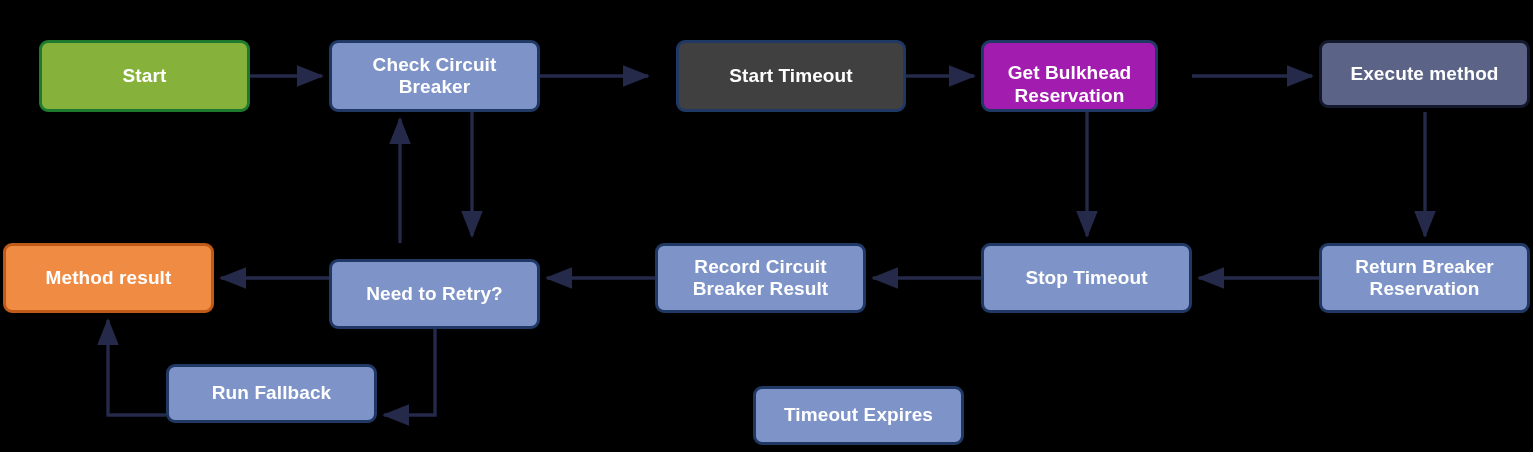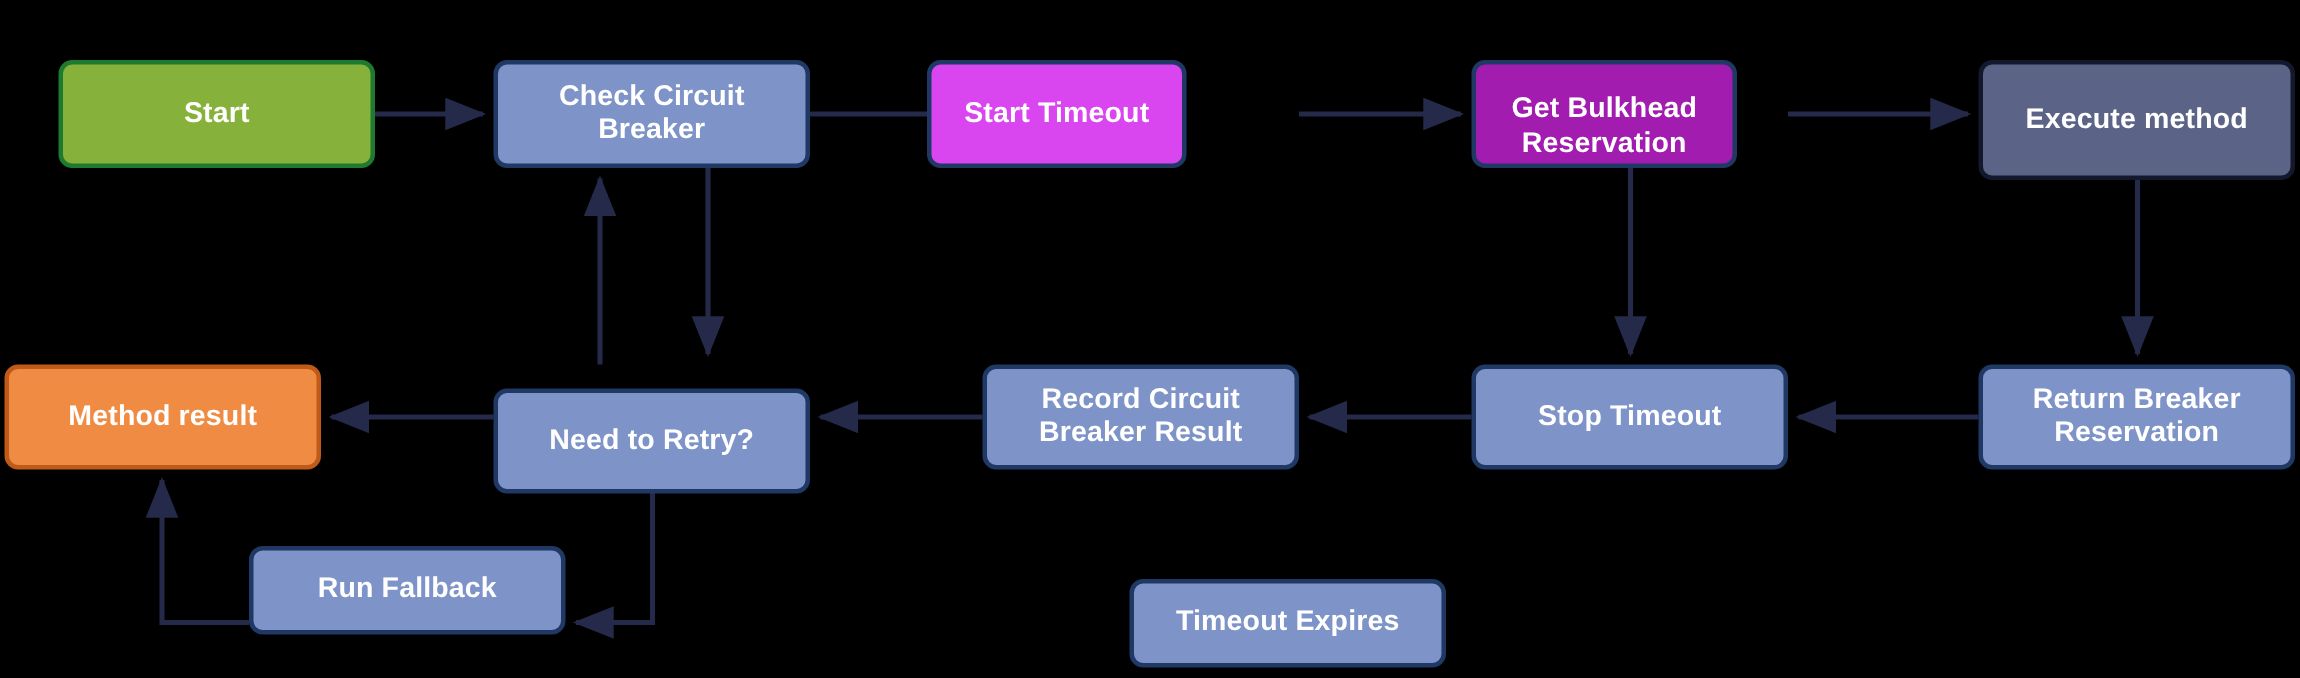--- a/index.html
+++ b/index.html
@@ -76,28 +76,28 @@
   </svg>
 
   <div id="nodes-group">
       <div class="node" style="left: 3px; top: 40px; width: 211px; height: 72px; background: rgb(134, 178, 60); border-color: rgb(30, 122, 46); margin-left: 36px;">
         <span class="node-label">Start</span>
       </div>
       <div class="node" style="left: 329px; top: 40px; width: 211px; height: 72px; background: rgb(126, 147, 200); border-color: rgb(31, 56, 100);">
         <span class="node-label">Check Circuit
 Breaker</span>
       </div>
-      <div class="node" style="left: 618px; top: 40px; width: 173px; height: 72px; background: #d946ef; border-color: rgb(31, 56, 100);">
+      <div class="node" style="left: 676px; top: 40px; width: 230px; height: 72px; background: #404040; border-color: rgb(31, 56, 100);">
         <span class="node-label">Start Timeout</span>
       </div>
       <div class="node" style="left: 981px; top: 40px; width: 177px; height: 72px; background: #a21caf; border-color: rgb(31, 56, 100); align-items: flex-end;">
         <span class="node-label">Get Bulkhead
 Reservation</span>
       </div>
-      <div class="node" style="left: 1319px; top: 40px; width: 211px; height: 80px; background: rgb(91, 100, 134); border-color: rgb(20, 24, 44);">
+      <div class="node" style="left: 1319px; top: 40px; width: 211px; height: 68px; background: rgb(91, 100, 134); border-color: rgb(20, 24, 44);">
         <span class="node-label">Execute method</span>
       </div>
       <div class="node" style="left: 3px; top: 243px; width: 211px; height: 70px; background: rgb(240, 139, 67); border-color: rgb(192, 90, 24);">
         <span class="node-label">Method result</span>
       </div>
       <div class="node" style="left: 329px; top: 243px; width: 211px; height: 70px; background: rgb(126, 147, 200); border-color: rgb(31, 56, 100); margin-top: 16px;">
         <span class="node-label">Need to Retry?</span>
       </div>
       <div class="node" style="left: 655px; top: 243px; width: 211px; height: 70px; background: rgb(126, 147, 200); border-color: rgb(31, 56, 100);">
         <span class="node-label">Record Circuit

